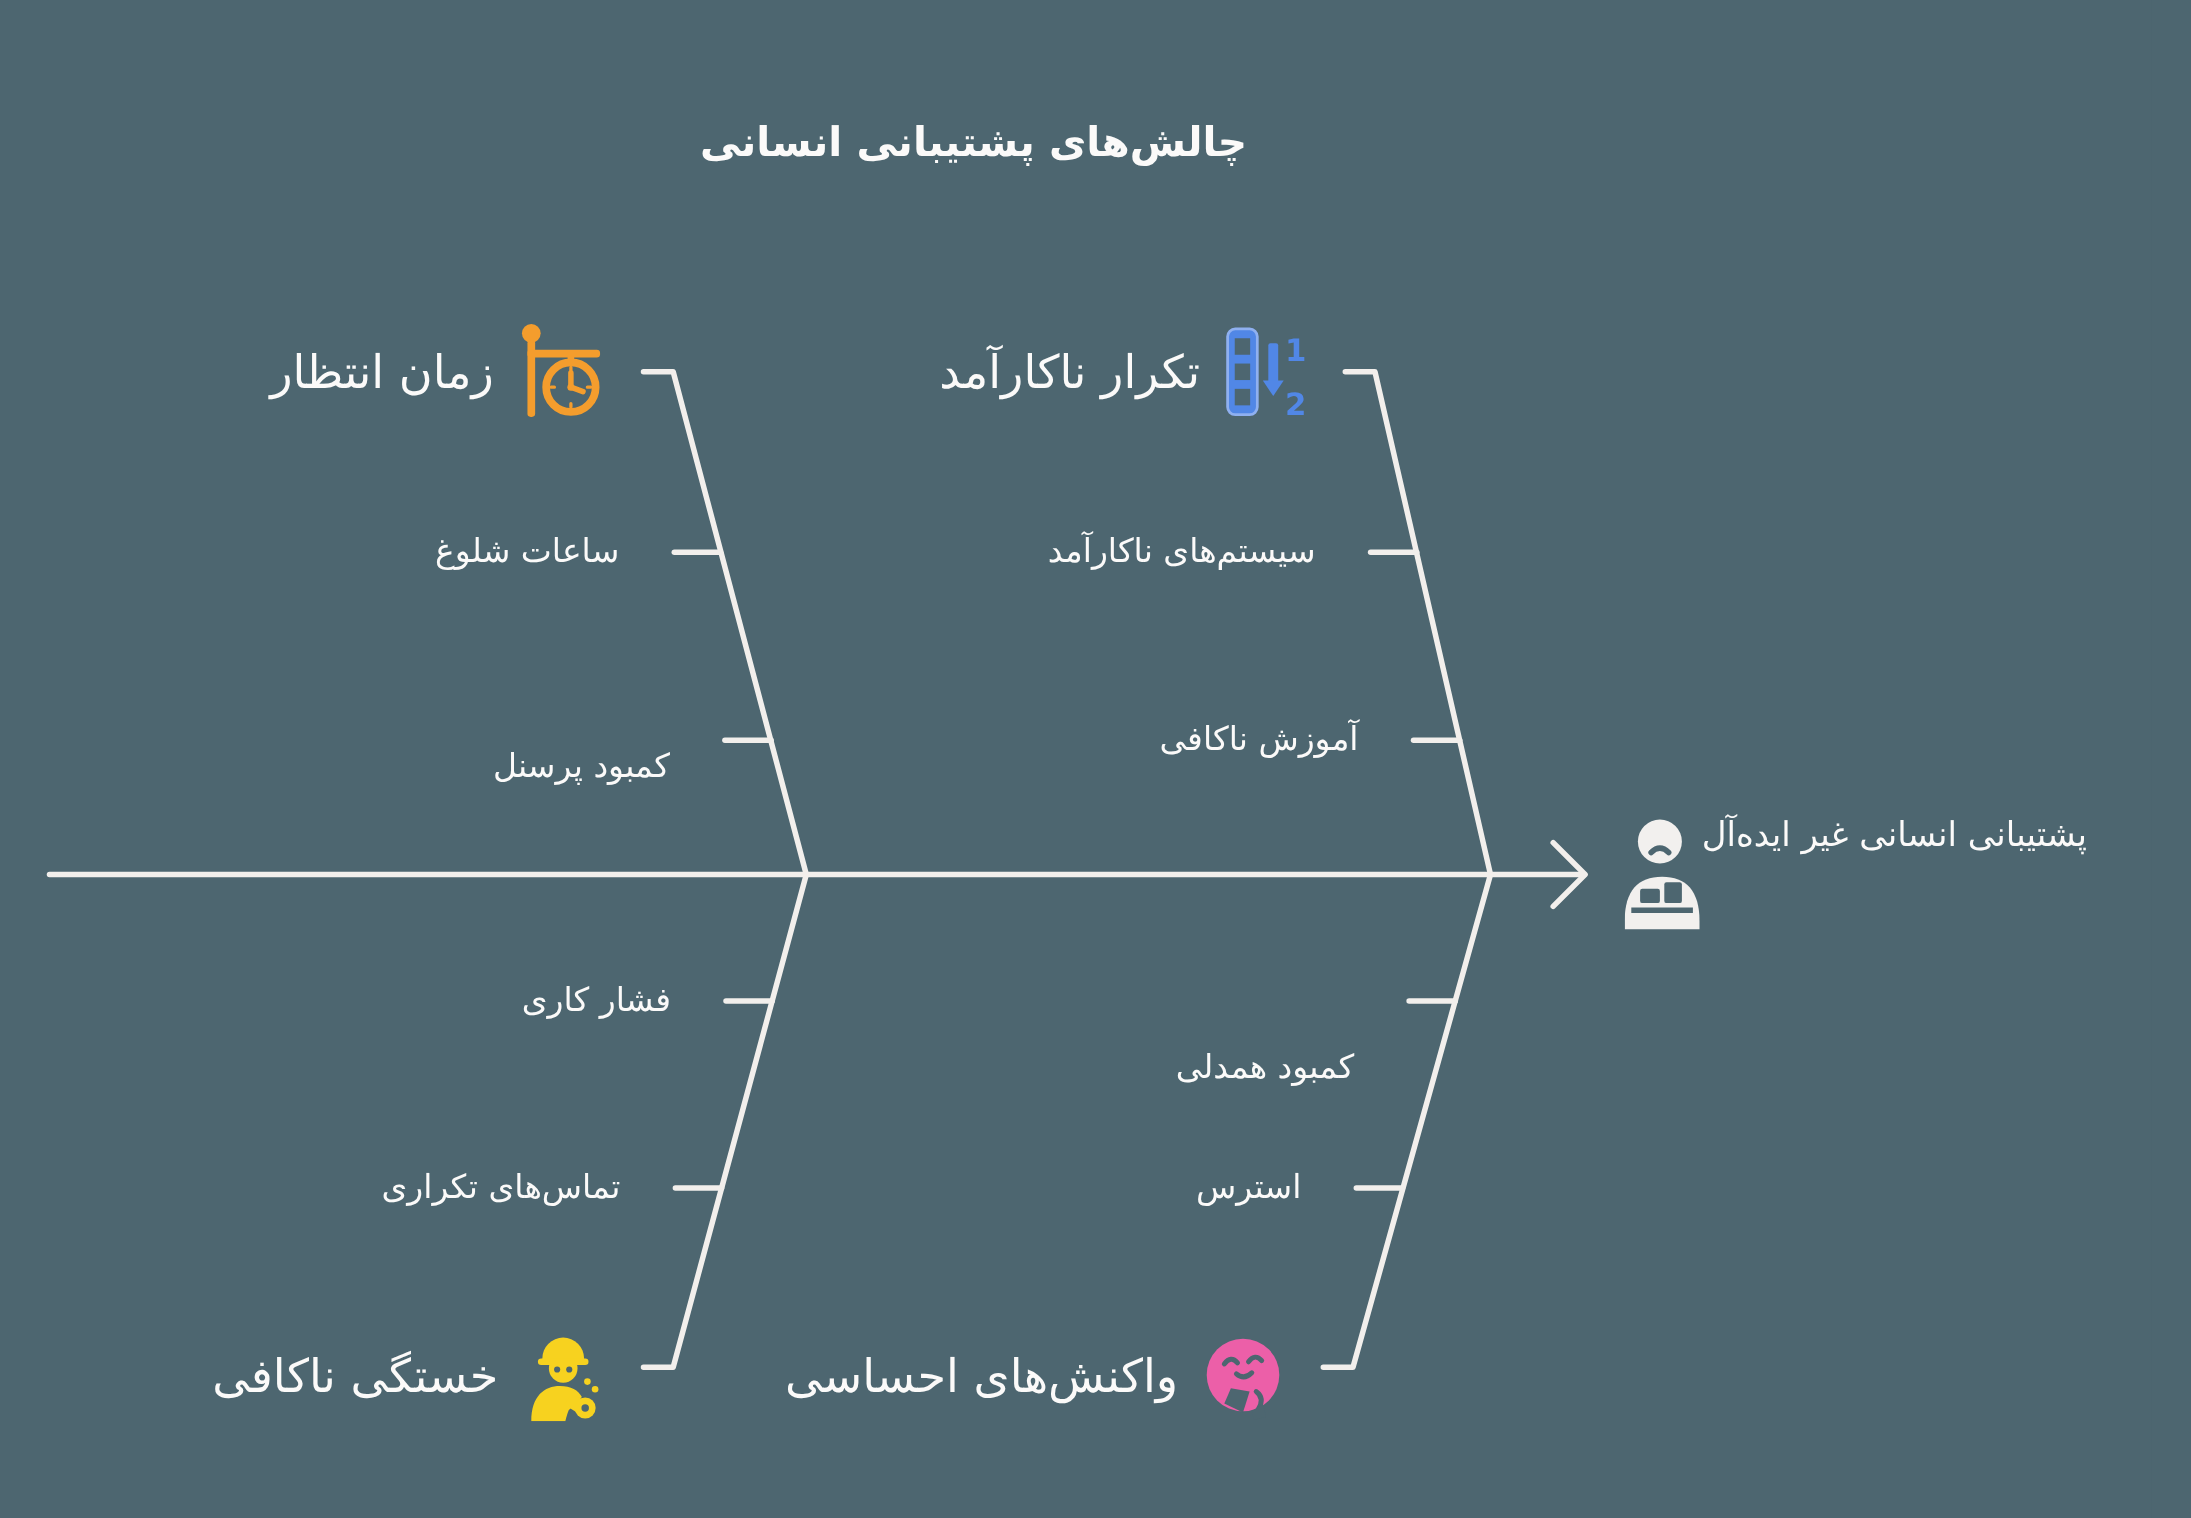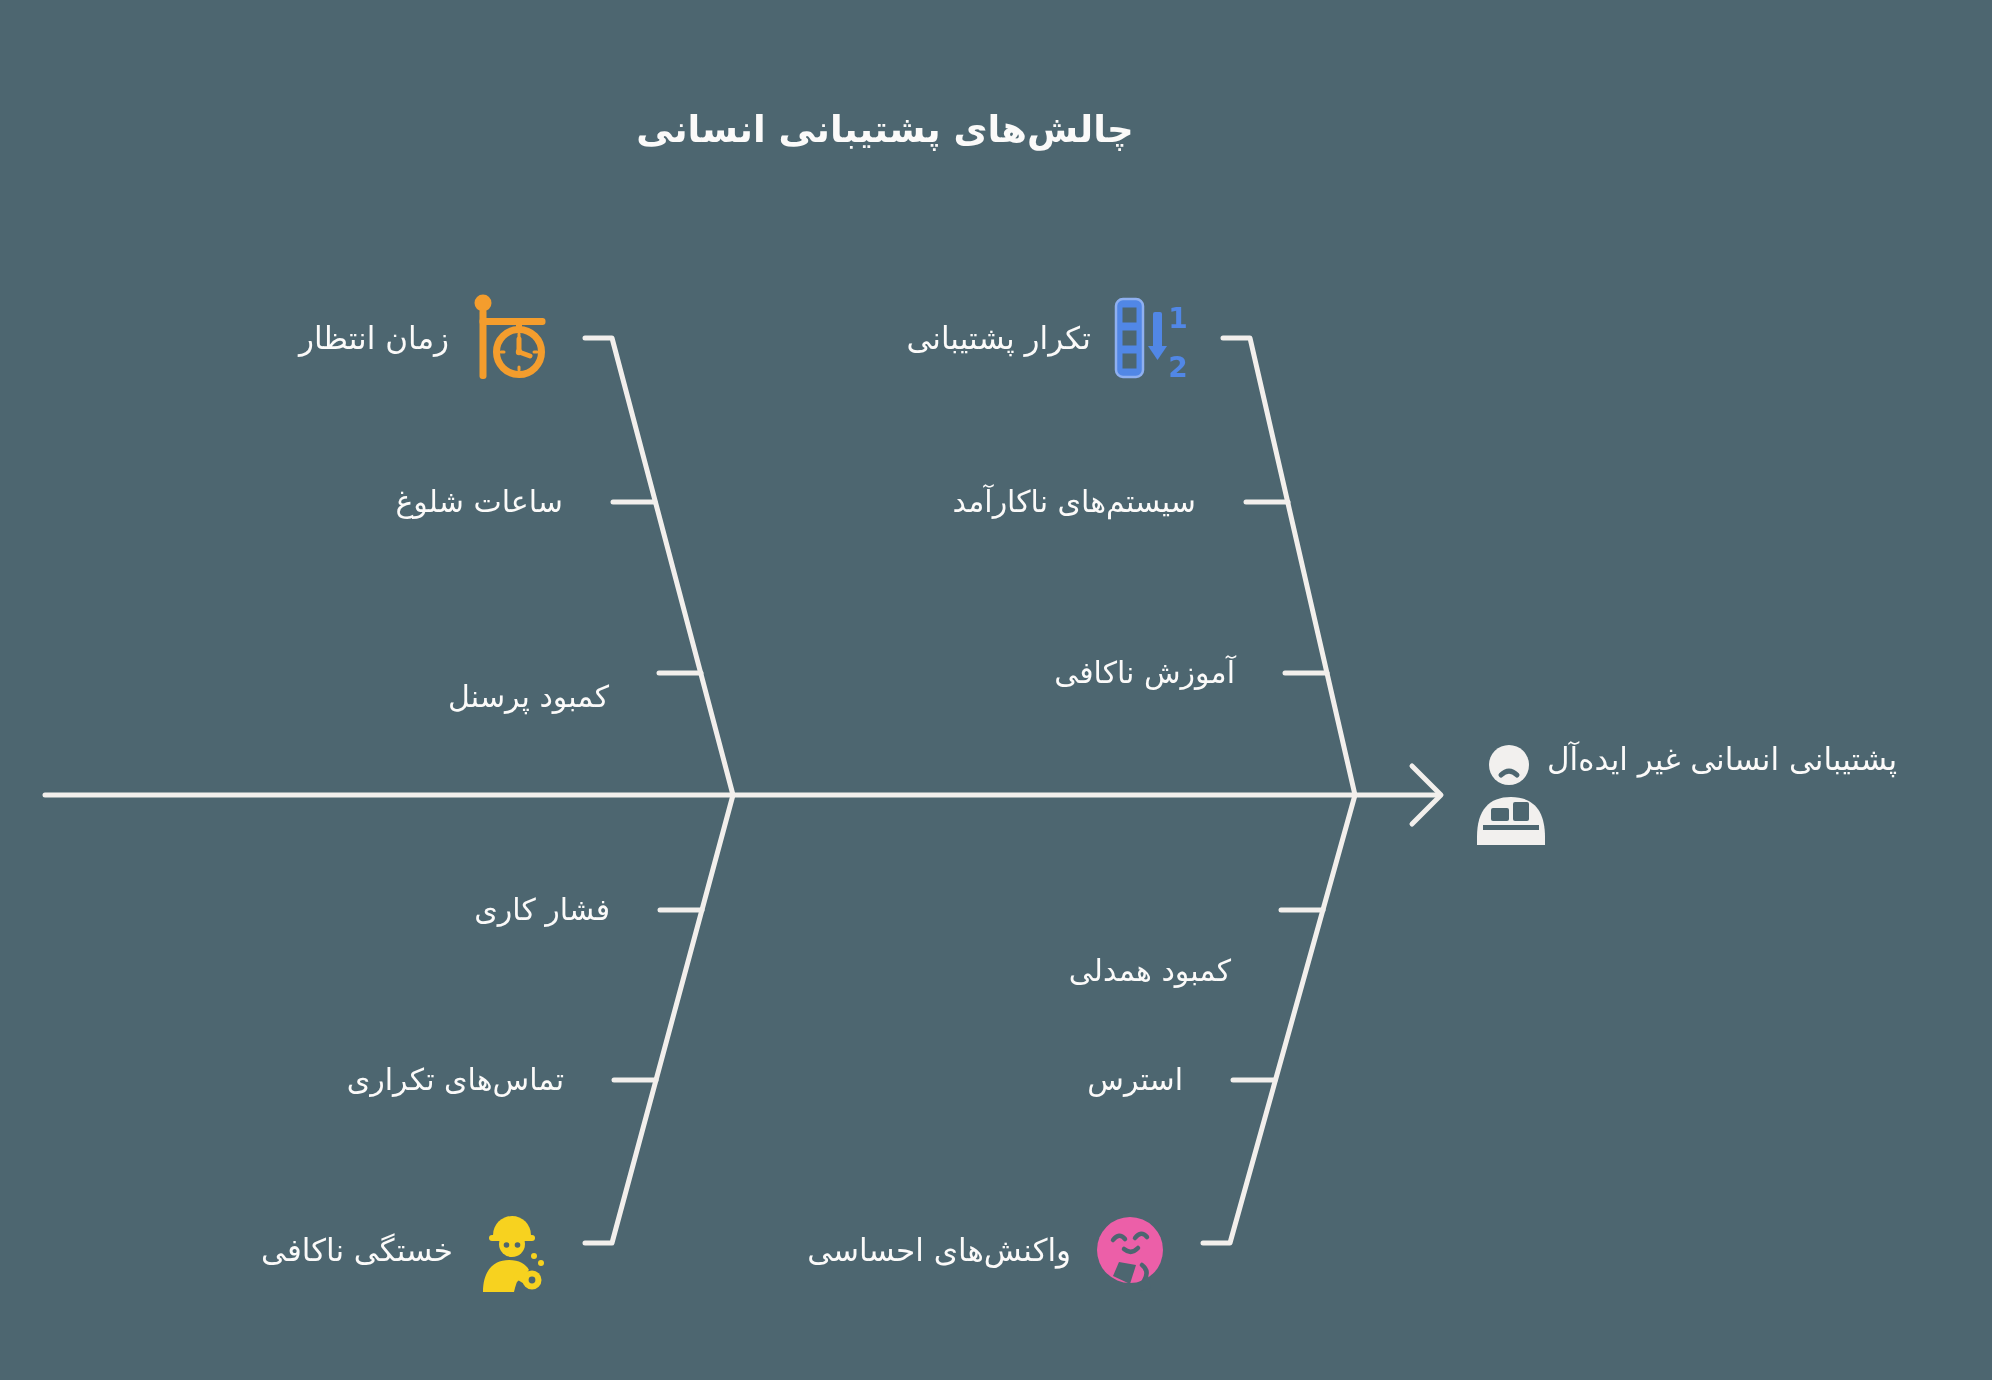--- a/index.html
+++ b/index.html
@@ -2,21 +2,21 @@
 <html lang="fa" style="--background: #4D6670; --line: #F2EFEC; --text: #FBFAF9; --accent-orange: #F49D2D; --accent-blue: #5187E6; --accent-blue-light: #8FB0F0; --accent-yellow: #F7D21F; --accent-pink: #EC5FA8; --effect-icon: #F2F0EE;"><head>
 <meta charset="utf-8">
 <style>
   html,body{margin:0;padding:0;}
   body{background:#4D6670;font-family:"DejaVu Sans",sans-serif;}
   #canvas{position:relative;width:1956px;height:1380px;background:var(--background,#4D6670);overflow:hidden;}
   #lines{position:absolute;left:0;top:0;}
   .title{position:absolute;left:885px;top:108px;transform:translateX(-50%);
          font-size:37px;font-weight:bold;color:var(--text,#FBFAF9);white-space:nowrap;}
   .cat{position:absolute;display:flex;align-items:center;gap:22px;height:88px;}
-  .cat .lbl{font-size:31px;color:var(--text,#FBFAF9);white-space:nowrap;}
+  .cat .lbl{font-size:42px;color:var(--text,#FBFAF9);white-space:nowrap;}
   .cause{position:absolute;font-size:30px;color:var(--text,#FBFAF9);white-space:nowrap;text-align:left;}
   .effect{position:absolute;left:1477px;top:741px;display:flex;}
   .effect .lbl{font-size:31px;color:var(--text,#FBFAF9);white-space:nowrap;}
   .icon{flex:0 0 auto;display:block;}
   
   .cat.tl{right:1407px;top:294px;}
   .cat.tr{right:769px;top:294px;}
   .cat.bl{right:1407px;top:1206px;}
   .cat.br{right:789px;top:1206px;margin-left:17px;}
   
@@ -68,21 +68,21 @@
       <g style="stroke:var(--accent-orange,#F49D2D);" fill="none" stroke-linecap="round">
         <circle cx="48" cy="58" r="22.5" stroke-width="7"></circle>
         <path d="M48 58 L48 45" stroke-width="5"></path>
         <path d="M48 58 L59 62" stroke-width="5"></path>
         <path d="M48 40 v3 M66 58 h-3 M48 76 v-3 M30 58 h3" stroke-width="3"></path>
       </g>
     </svg>
   </div>
 
   <div class="cat tr">
-    <span class="lbl" dir="rtl">تکرار پشتیبانی</span>
+    <span class="lbl" dir="rtl">تکرار ناکارآمد</span>
     <svg class="icon" width="74" height="84" viewBox="0 0 74 84">
       <rect x="3" y="3" width="27" height="78" rx="7" style="fill:var(--accent-blue,#5187E6);stroke:var(--accent-blue-light,#8FB0F0);" stroke-width="2.5"></rect>
       <g style="fill:var(--background,#4D6670);">
         <rect x="9.5" y="11.5" width="14" height="15"></rect>
         <rect x="9.5" y="34.5" width="14" height="15"></rect>
         <rect x="9.5" y="57.5" width="14" height="15"></rect>
       </g>
       <g style="fill:var(--accent-blue,#5187E6);">
         <rect x="40" y="16" width="9" height="36" rx="2"></rect>
         <polygon points="35,50 54,50 44.5,64"></polygon>

